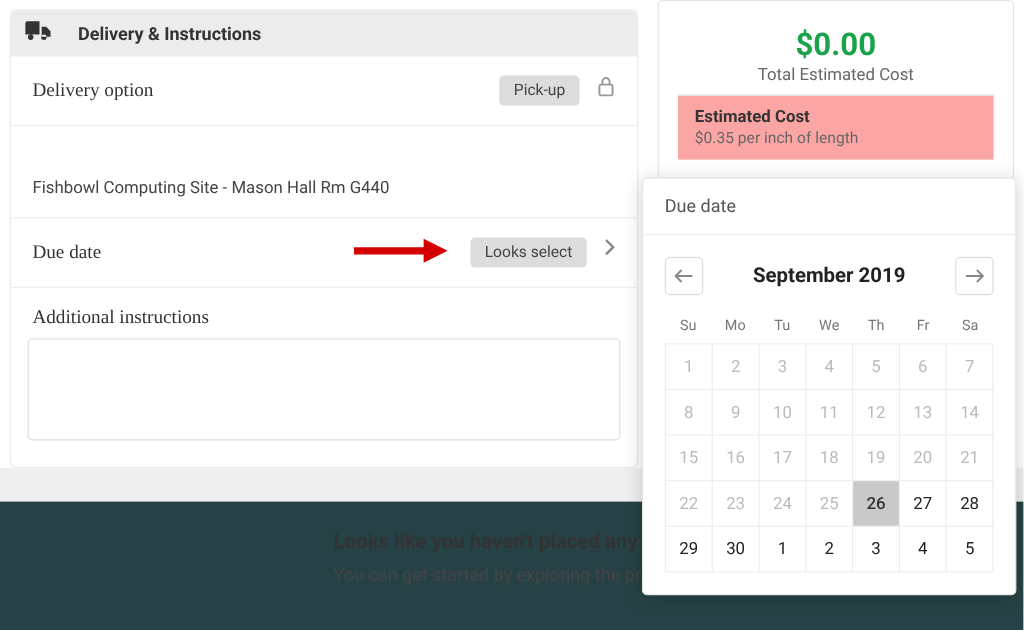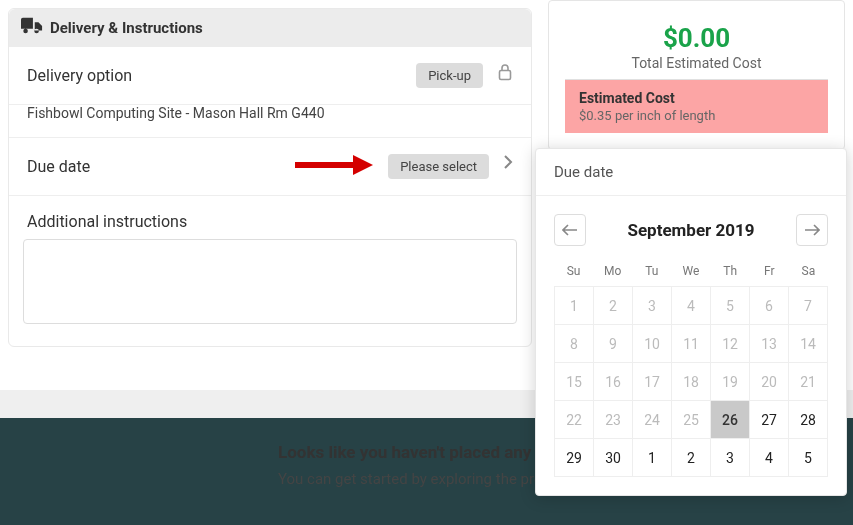--- a/index.html
+++ b/index.html
@@ -3,27 +3,27 @@
 <meta charset="utf-8">
 <style>
   * { box-sizing: border-box; margin: 0; padding: 0; font-family: -apple-system, BlinkMacSystemFont, "Segoe UI", Roboto, Helvetica, Arial, sans-serif; }
   body { background: #fff; width: 853px; height: 525px; overflow: hidden; position: relative; color: #333; }
 
   .page { display: flex; width: 100%; }
   .left-col { width: 540px; padding: 8px; }
   .right-col { flex: 1; padding: 0 8px; }
 
   .card { border: 1px solid #e9e9e9; border-radius: 6px; background: #fff; margin-bottom: 12px; }
-  .card-header { background: #ececec; padding: 8px 12px; display: flex; align-items: center; gap: 7px; border-radius: 6px 6px 0 0; font-weight: 700; color: #333; font-size: 15px; }
+  .card-header { background: #ececec; padding: 8px 12px; display: flex; align-items: center; gap: 22px; border-radius: 6px 6px 0 0; font-weight: 700; color: #333; font-size: 15px; }
   .card-header svg { width: 22px; height: 18px; }
 
   .row { padding: 16px 18px; display: flex; align-items: center; justify-content: space-between; border-bottom: 1px solid #eee; }
   .row:last-child { border-bottom: none; }
-  .row-label { font-size: 16px; color: #333; }
-  .row-sub { padding: 0 18px 16px 18px; font-size: 14px; color: #444; }
+  .row-label { font-size: 16px; color: #333; font-family: Liberation Serif, serif; }
+  .row-sub { padding: 0 18px 16px 18px; font-size: 14px; color: #444; margin-top: 44px; }
   .due-row { position: relative; }
 
   .badge { background: #dcdcdc; color: #444; padding: 5px 12px; border-radius: 4px; font-size: 13px; }
   .right-group { display: flex; gap: 14px; }
 
   .lock-icon, .chevron-icon { color: #999; }
 
   .arrow { position: absolute; left: 284px; top: 50%; transform: translateY(-50%); }
 
   .textarea-wrap { padding: 0 14px 18px 14px; }
@@ -100,21 +100,21 @@
 
       <div class="row due-row" style="border-top:1px solid #eee;">
         <div class="row-label">Due date</div>
         <span class="arrow">
           <svg width="80" height="24" viewBox="0 0 80 24">
               <line x1="2" y1="12" x2="62" y2="12" stroke="#d40000" stroke-width="6"></line>
               <polygon points="60,2 80,12 60,22" fill="#d40000"></polygon>
             </svg>
         </span>
         <div class="right-group">
-          <span class="badge">Please select</span>
+          <span class="badge">Looks select</span>
           <span class="chevron-icon">
             <svg width="10" height="14" viewBox="0 0 10 14" fill="none" stroke="#888" stroke-width="2">
                 <path d="M2 1l6 6-6 6"></path>
               </svg>
           </span>
         </div>
       </div>
 
       <div style="padding:16px 18px 8px;" class="row-label">Additional instructions</div>
       <div class="textarea-wrap">

